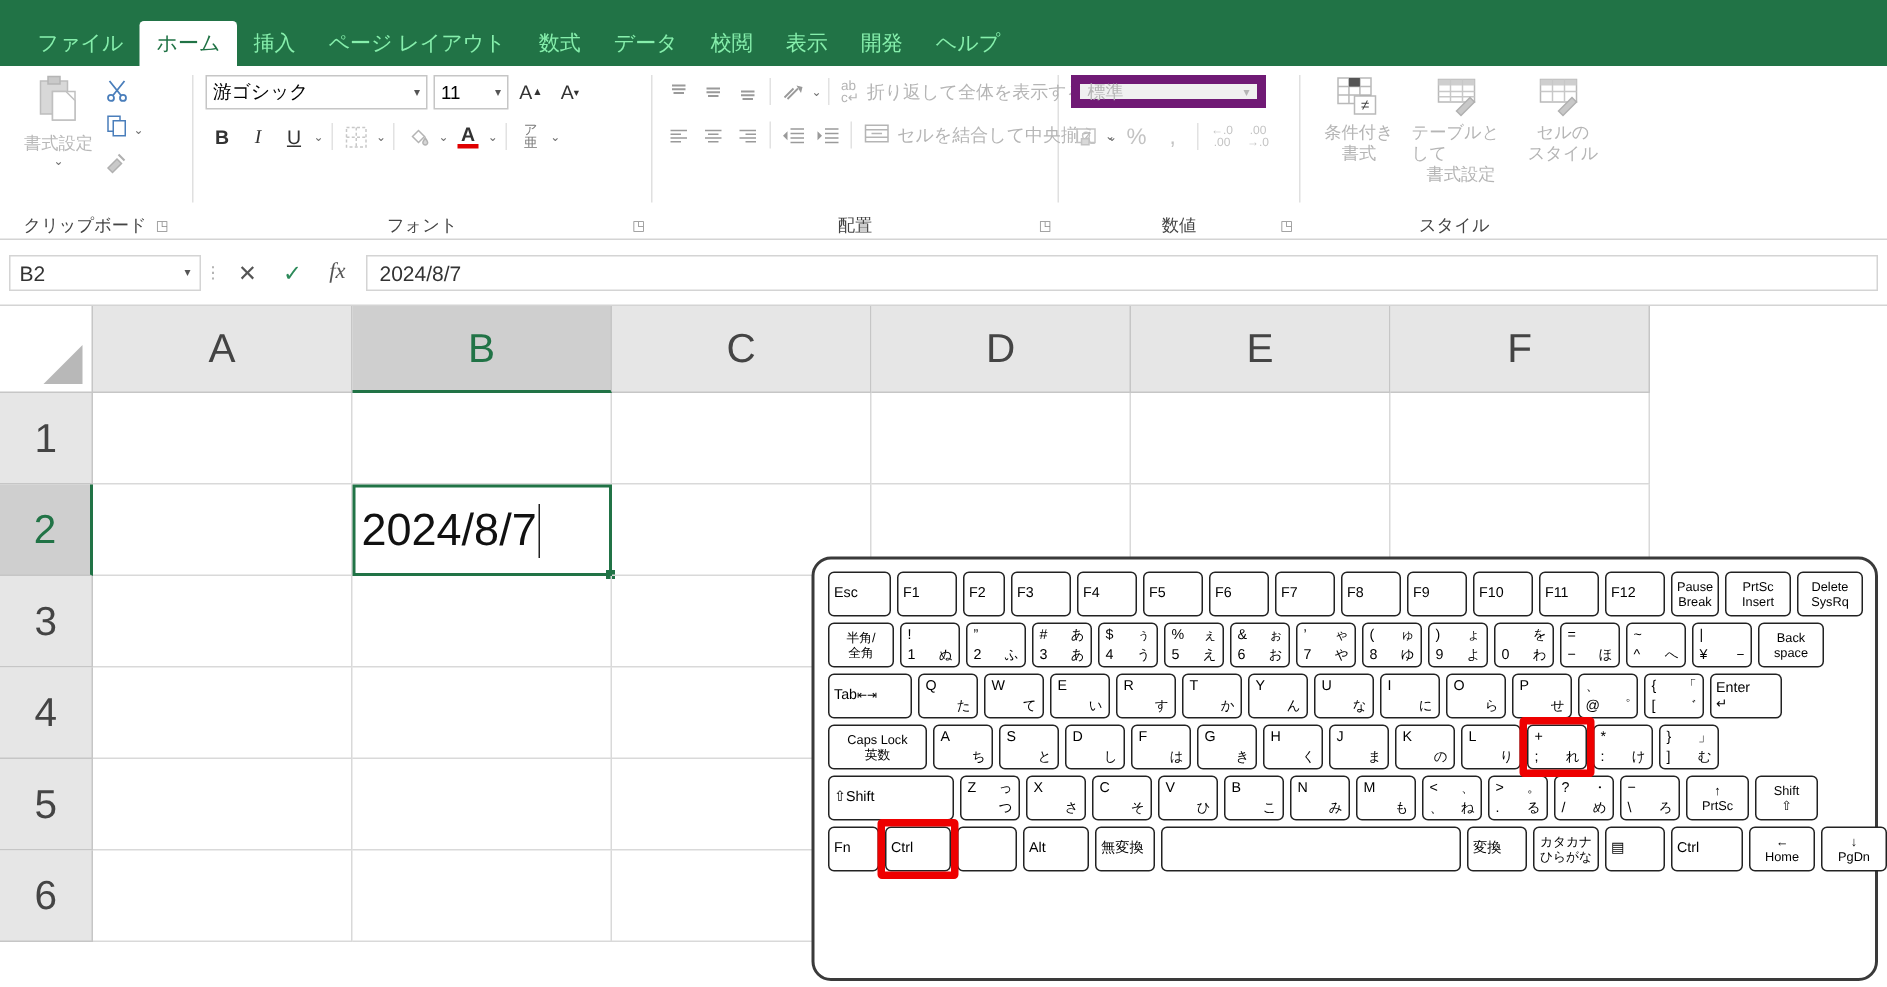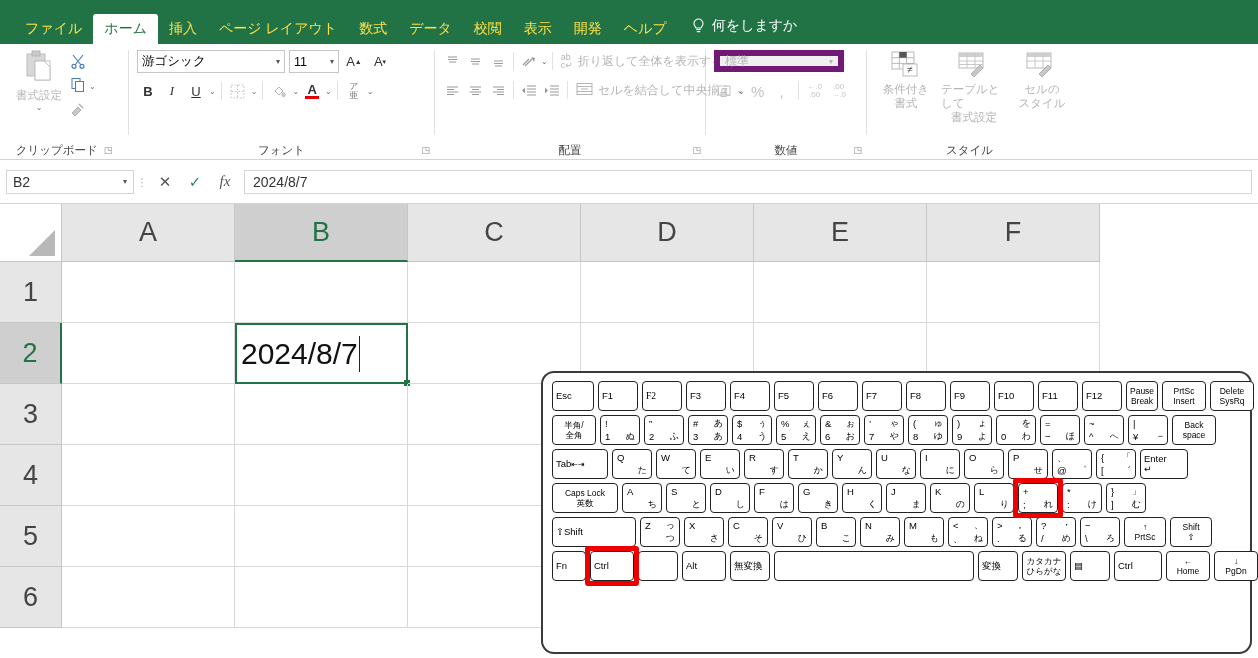--- a/index.html
+++ b/index.html
@@ -9,21 +9,21 @@
     font-family:"Liberation Sans","DejaVu Sans",sans-serif;
     background:#ffffff; overflow:hidden; position:relative;
   }
 
   
   .tabbar{
     height:44px; background:#217346; display:flex; align-items:flex-end;
     padding-left:14px; position:relative;
   }
   .tab{
-    color:#fde047; font-size:14px; padding:7px 11px 9px 11px; line-height:1;
+    color:#86efac; font-size:14px; padding:7px 11px 9px 11px; line-height:1;
     white-space:nowrap; cursor:default;
   }
   .tab.active{ background:#ffffff; color:#217346; border-radius:3px 3px 0 0; }
   .tellme{ display:flex; align-items:center; gap:7px; padding:7px 10px 9px 14px; color:#fff; font-size:14px;}
   .bulb{ width:13px; height:17px; position:relative; display:inline-block;}
   .bulb svg{ display:block; }
 
   
   .ribbon{
     height:116px; background:#ffffff; border-bottom:1px solid #d4d4d4;
@@ -163,29 +163,20 @@
   <div class="tab">ファイル</div>
   <div class="tab active">ホーム</div>
   <div class="tab">挿入</div>
   <div class="tab">ページ レイアウト</div>
   <div class="tab">数式</div>
   <div class="tab">データ</div>
   <div class="tab">校閲</div>
   <div class="tab">表示</div>
   <div class="tab">開発</div>
   <div class="tab">ヘルプ</div>
-  <div class="tellme">
-    <span class="bulb">
-      <svg width="13" height="17" viewBox="0 0 13 17">
-          <path d="M6.5 1C4 1 2 3 2 5.5c0 1.8 1 2.8 1.6 3.7l.4.8h5l.4-.8C10 8.3 11 7.3 11 5.5 11 3 9 1 6.5 1z" fill="none" stroke="#fff" stroke-width="1.1"></path>
-          <path d="M4.3 11.5h4.4M4.8 13.6h3.4" stroke="#fff" stroke-width="1.1" fill="none"></path>
-        </svg>
-    </span>
-    <span>何をしますか</span>
-  </div>
 </div>
 
 <div class="ribbon">
 
   <div class="group g-clip">
     <div class="group-body">
       <div class="clip-row">
         <div class="paste">
           <span class="paste-ic">
             <svg width="34" height="38" viewBox="0 0 34 38">
@@ -551,21 +542,21 @@
 </div>
 
 <div class="kb" id="keyboard">
     <div class="krow">
       <div class="key" style="width: 42px;">
         <div class="c">Esc</div>
       </div>
       <div class="key" style="width: 40px;">
         <div class="c">F1</div>
       </div>
-      <div class="key" style="width: 40px; font-family: Liberation Serif, serif;">
+      <div class="key" style="width: 28px;">
         <div class="c">F2</div>
       </div>
       <div class="key" style="width: 40px;">
         <div class="c">F3</div>
       </div>
       <div class="key" style="width: 40px;">
         <div class="c">F4</div>
       </div>
       <div class="key" style="width: 40px;">
         <div class="c">F5</div>

